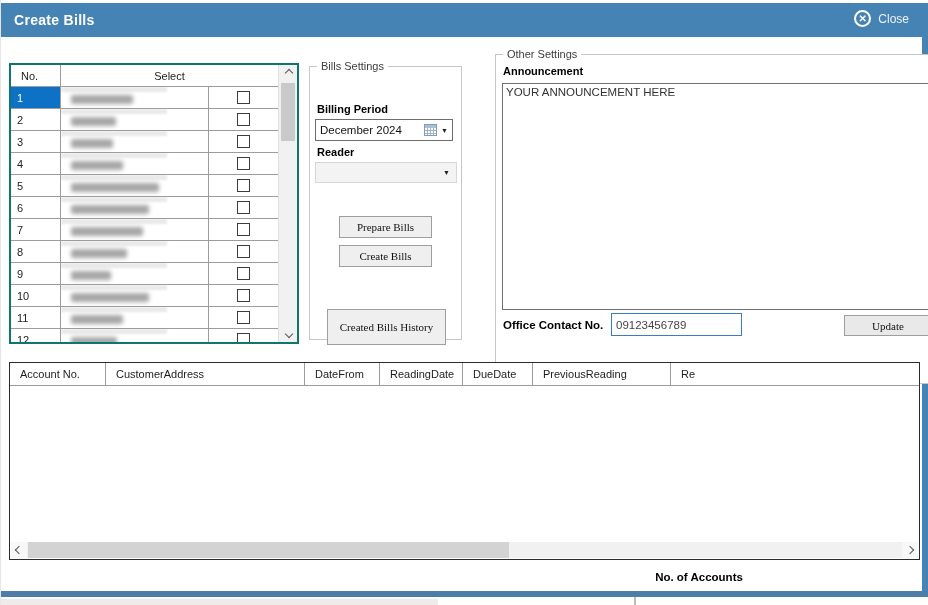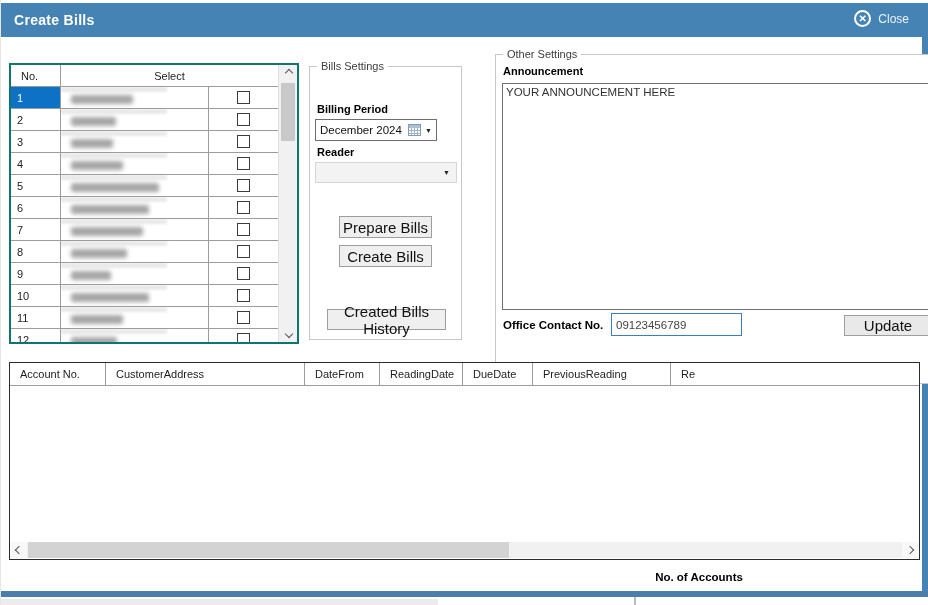--- a/index.html
+++ b/index.html
@@ -52,36 +52,36 @@
   .chev.right { transform:rotate(135deg); }
   .varrow { position:absolute; left:0; width:19px; height:16px; display:flex; align-items:center; justify-content:center; background:#f1f1f1; }
   .varrow.top { top:0; } .varrow.bot { bottom:0; }
 
   
   .group { position:absolute; border:1px solid #c6c6c6; background:#fff; }
   .gtitle { position:absolute; top:-7px; left:7px; background:#fff; padding:0 4px; font-size:11px; color:#3d3d3d; }
 
   .bills-group { left:308px; top:66px; width:153px; height:274px; }
   .bp-label { position:absolute; left:7px; top:36px; }
-  .datepicker { position:absolute; left:5px; top:52px; width:122px; height:22px; border:1px solid #6e6e6e;
+  .datepicker { position:absolute; left:5px; top:52px; width:138px; height:22px; border:1px solid #6e6e6e;
                 background:#fff; display:flex; align-items:center; padding:0 4px; font-size:11.5px; color:#111; }
   .datepicker .spacer { flex:1; }
   .cal-icon { width:13px; height:12px; border:1px solid #7f9db9; margin-right:4px; position:relative; background:
       linear-gradient(to bottom, #aebfd3 3px, transparent 3px),
       repeating-linear-gradient(to right, transparent 0 2px, #9fb2c8 2px 3px),
       repeating-linear-gradient(to bottom, transparent 0 2px, #9fb2c8 2px 3px); }
   .drop-arrow { font-size:7px; color:#222; }
   .reader-label { position:absolute; left:7px; top:79px; }
   .combo { position:absolute; left:5px; top:95px; width:142px; height:21px; background:#f3f3f3;
            border:1px solid #d6d6d6; display:flex; align-items:center; justify-content:flex-end; padding:0 6px; }
-  .wbtn { position:absolute; background:#efefef; border:1px solid #9e9e9e; font-family:Liberation Sans, sans-serif;
-          font-size:15px; color:#111; display:flex; align-items:center; justify-content:center; cursor:pointer; }
+  .wbtn { position:absolute; background:#efefef; border:1px solid #9e9e9e; font-family:Liberation Serif, serif;
+          font-size:11px; color:#111; display:flex; align-items:center; justify-content:center; cursor:pointer; }
   .btn-prepare { left:29px; top:149px; width:93px; height:22px; }
   .btn-create  { left:29px; top:178px; width:93px; height:22px; }
-  .btn-history { left:17px; top:242px; width:119px; height:21px; }
+  .btn-history { left:17px; top:242px; width:119px; height:36px; }
 
   .other-group { left:494px; top:54px; width:450px; height:330px; }
   .ann-label { position:absolute; left:7px; top:10px; }
   .announcement { position:absolute; left:6px; top:28px; width:440px; height:227px;
                   border:1px solid #707070; background:#fff; resize:none;
                   font-family:"Liberation Sans",sans-serif; font-size:11.5px; color:#333;
                   padding:2px 3px; outline:none; }
   .contact-label { position:absolute; left:7px; top:264px; font-size:11.5px; }
   .contact-input { position:absolute; left:115px; top:258px; width:131px; height:23px;
                    border:1px solid #3a7ebf; font-family:"Liberation Sans",sans-serif;

